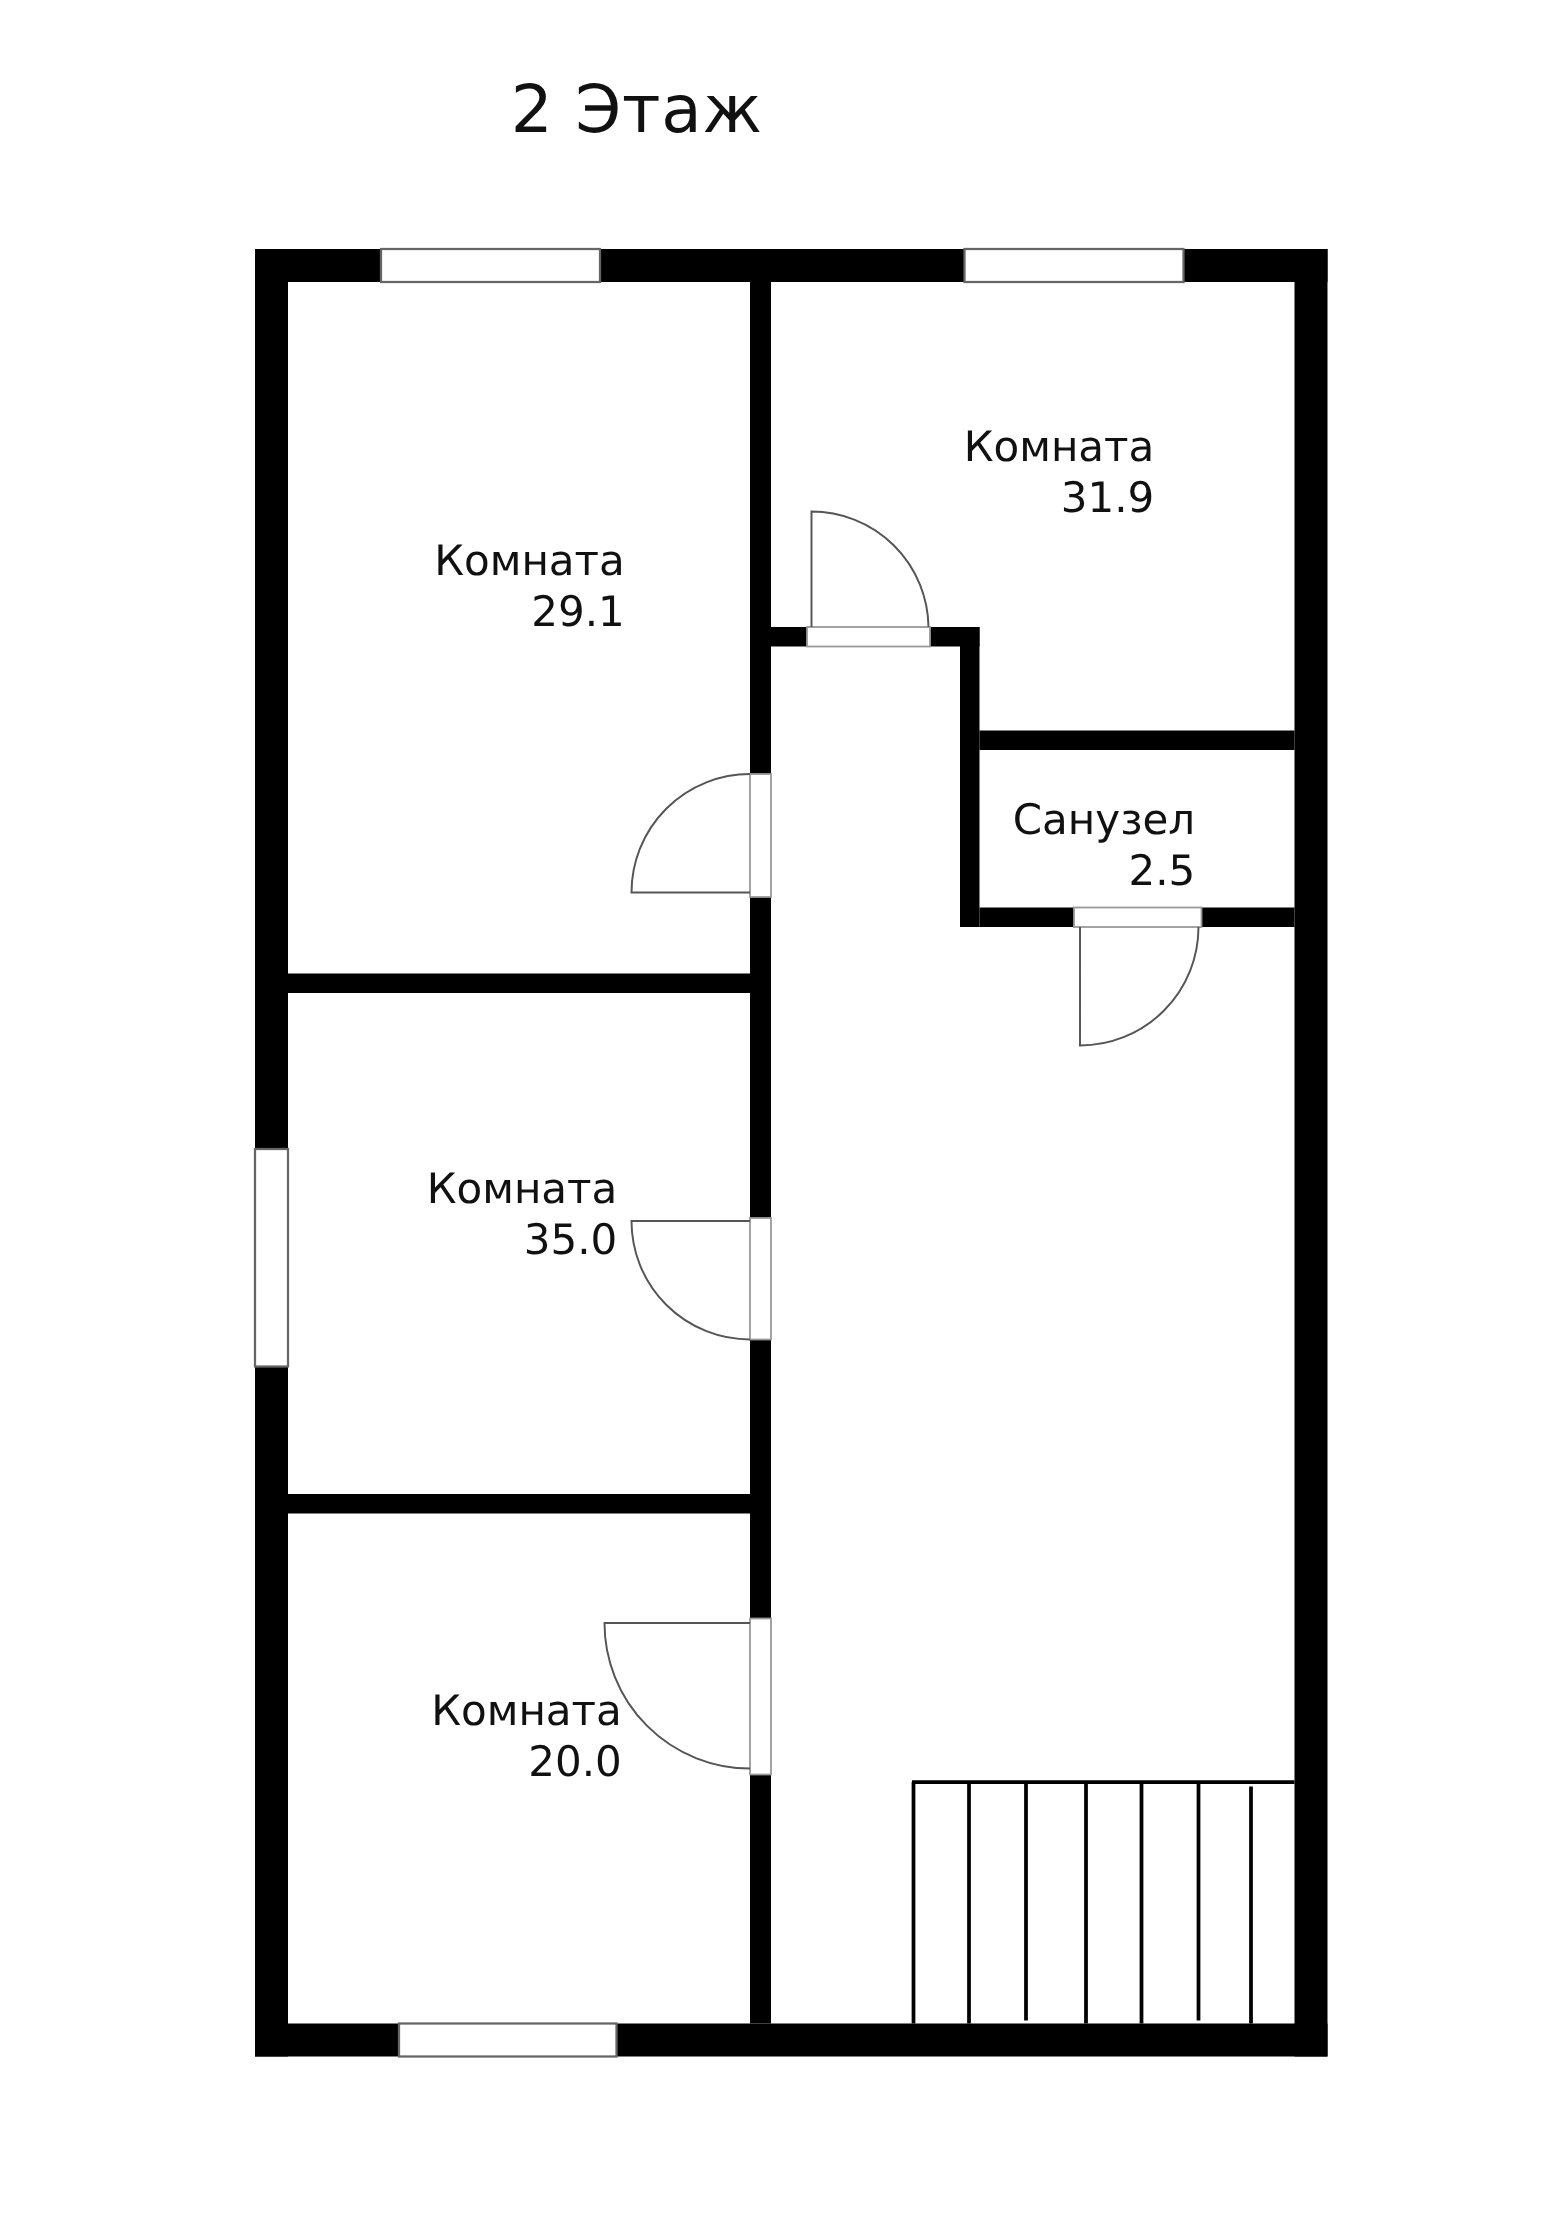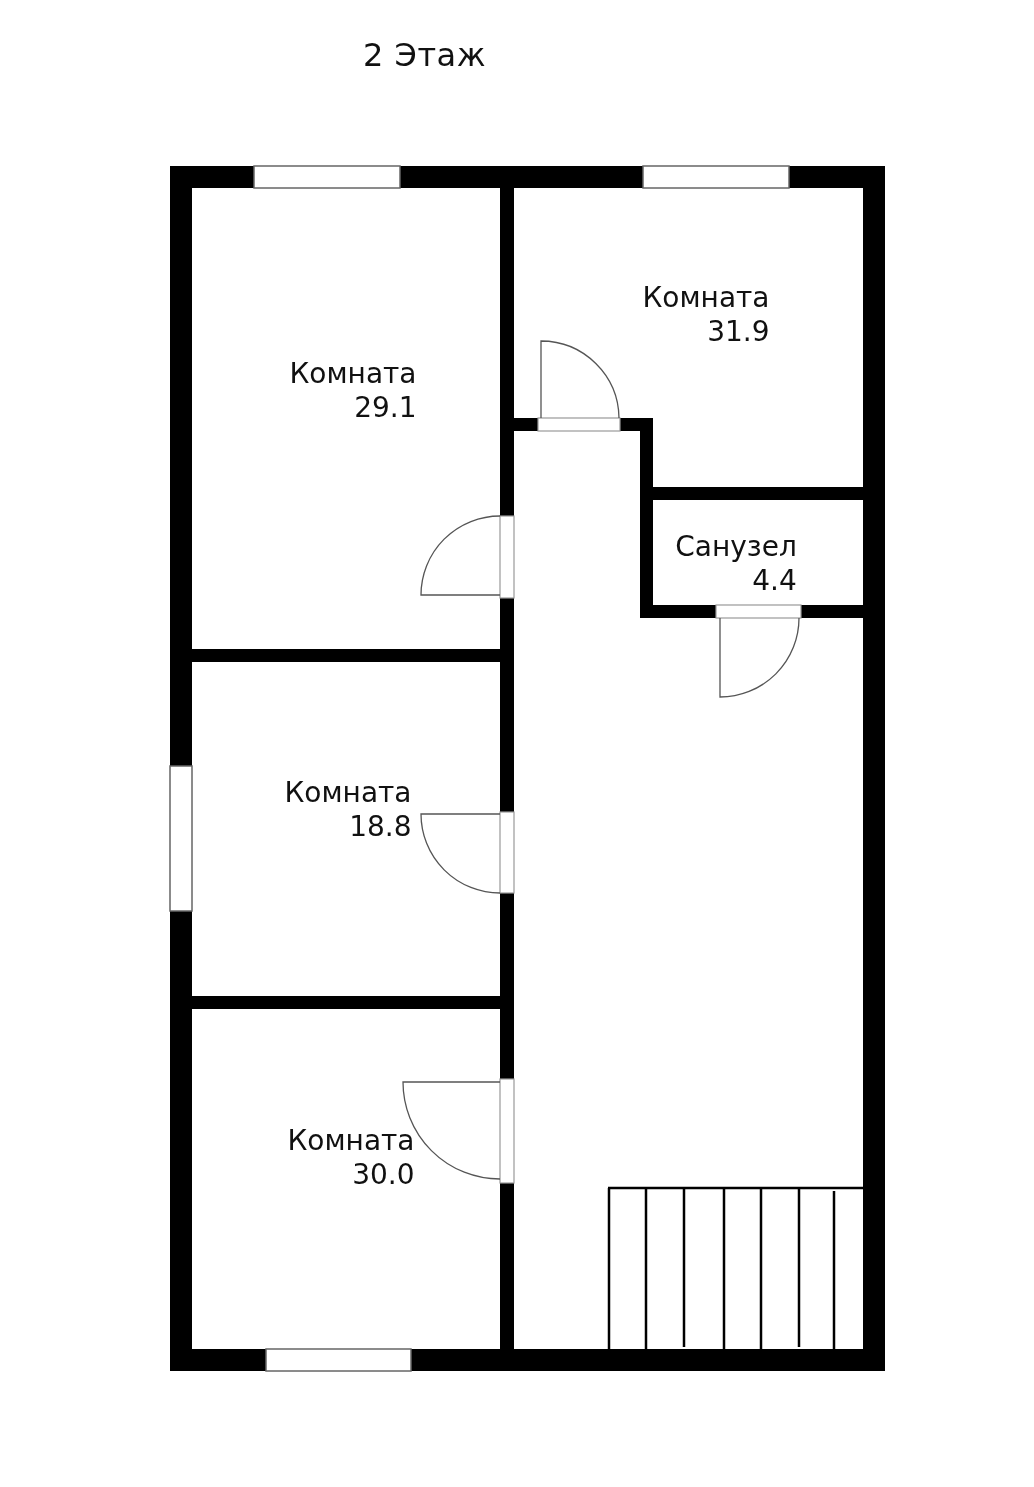--- a/index.html
+++ b/index.html
@@ -1,17 +1,17 @@
 <!DOCTYPE html>
 <html><head>
 <meta charset="utf-8">
 <style>
   html, body { margin: 0; padding: 0; background: #ffffff; }
   body { width: 1034px; height: 1487px; position: relative; overflow: hidden; font-family: "DejaVu Sans", sans-serif; }
-  .title { position: absolute; top: 36px; left: 0; width: 849px; text-align: center; font-size: 32px; color: #111111; letter-spacing: 0.5px; }
+  .title { position: absolute; top: 48px; left: 0; width: 849px; text-align: center; font-size: 44px; color: #111111; letter-spacing: 0.5px; }
   svg.plan { position: absolute; left: 0; top: 0; }
   .lbl { position: absolute; text-align: right; font-size: 28px; line-height: 34px; color: #111111; transform: translateX(-50%); white-space: nowrap; }
 </style>
 </head>
 <body>
 
 <div class="title">2 Этаж</div>
 
 <svg class="plan" width="1034" height="1487" viewBox="0 0 1034 1487">
 
@@ -92,22 +92,22 @@
 <div class="lbl" style="left:353px; top:357px;">
   <div>Комната</div>
   <div>29.1</div>
 </div>
 <div class="lbl" style="left:706px; top:281px;">
   <div>Комната</div>
   <div>31.9</div>
 </div>
 <div class="lbl" style="left:736px; top:530px;">
   <div>Санузел</div>
-  <div>4.4</div>
+  <div>2.5</div>
 </div>
 <div class="lbl" style="left:348px; top:776px;">
   <div>Комната</div>
-  <div>18.8</div>
+  <div>35.0</div>
 </div>
 <div class="lbl" style="left:351px; top:1124px;">
   <div>Комната</div>
-  <div>30.0</div>
+  <div>20.0</div>
 </div>
 
 </body></html>

